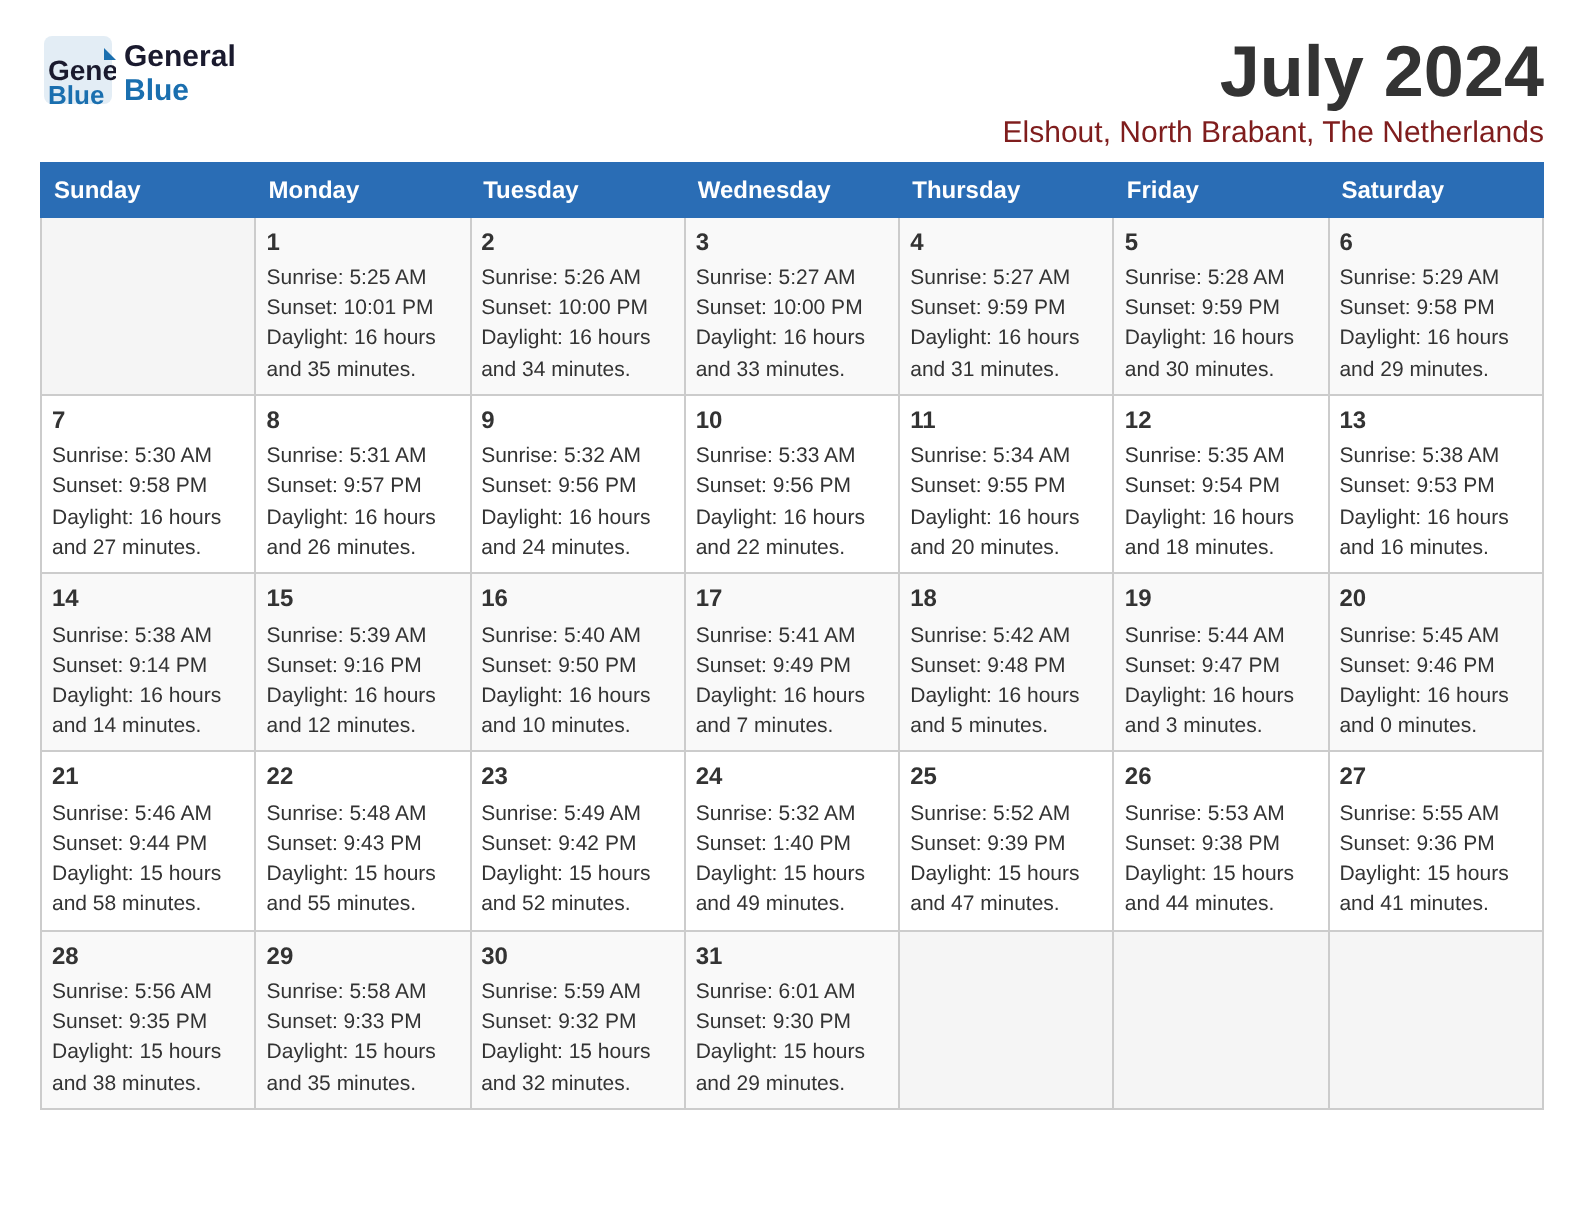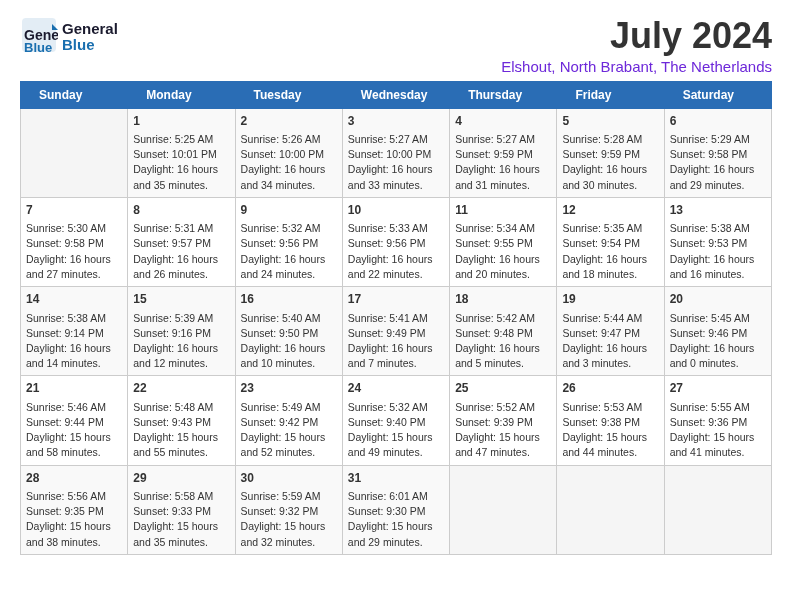--- a/index.html
+++ b/index.html
@@ -26,34 +26,34 @@
     }
     .month-title {
       font-size: 36px;
       font-weight: bold;
       color: #333;
       line-height: 1.1;
       text-align: right;
     }
     .location-title {
       font-size: 15px;
-      color: #6d28d9;
+      color: #7f1d1d;
       margin-top: 2px;
     }
     table {
       width: 100%;
       border-collapse: collapse;
       table-layout: fixed;
       font-size: 11px;
     }
     thead tr th {
       background-color: #2a6db5;
       color: #fff;
       text-align: left;
-      padding: 6px 18px;
+      padding: 6px 6px;
       font-size: 12px;
       font-weight: bold;
       border: 1px solid #2a6db5;
     }
     tbody tr td {
       vertical-align: top;
       border: 1px solid #ccc;
       padding: 4px 5px;
       height: 80px;
       color: #333;
@@ -280,21 +280,21 @@
         <td>
           <span class="day-number">23</span>
           <div>Sunrise: 5:49 AM</div>
           <div>Sunset: 9:42 PM</div>
           <div>Daylight: 15 hours</div>
           <div>and 52 minutes.</div>
         </td>
         <td>
           <span class="day-number">24</span>
           <div>Sunrise: 5:32 AM</div>
-          <div>Sunset: 9:40 PM</div>
+          <div>Sunset: 1:40 PM</div>
           <div>Daylight: 15 hours</div>
           <div>and 49 minutes.</div>
         </td>
         <td>
           <span class="day-number">25</span>
           <div>Sunrise: 5:52 AM</div>
           <div>Sunset: 9:39 PM</div>
           <div>Daylight: 15 hours</div>
           <div>and 47 minutes.</div>
         </td>

